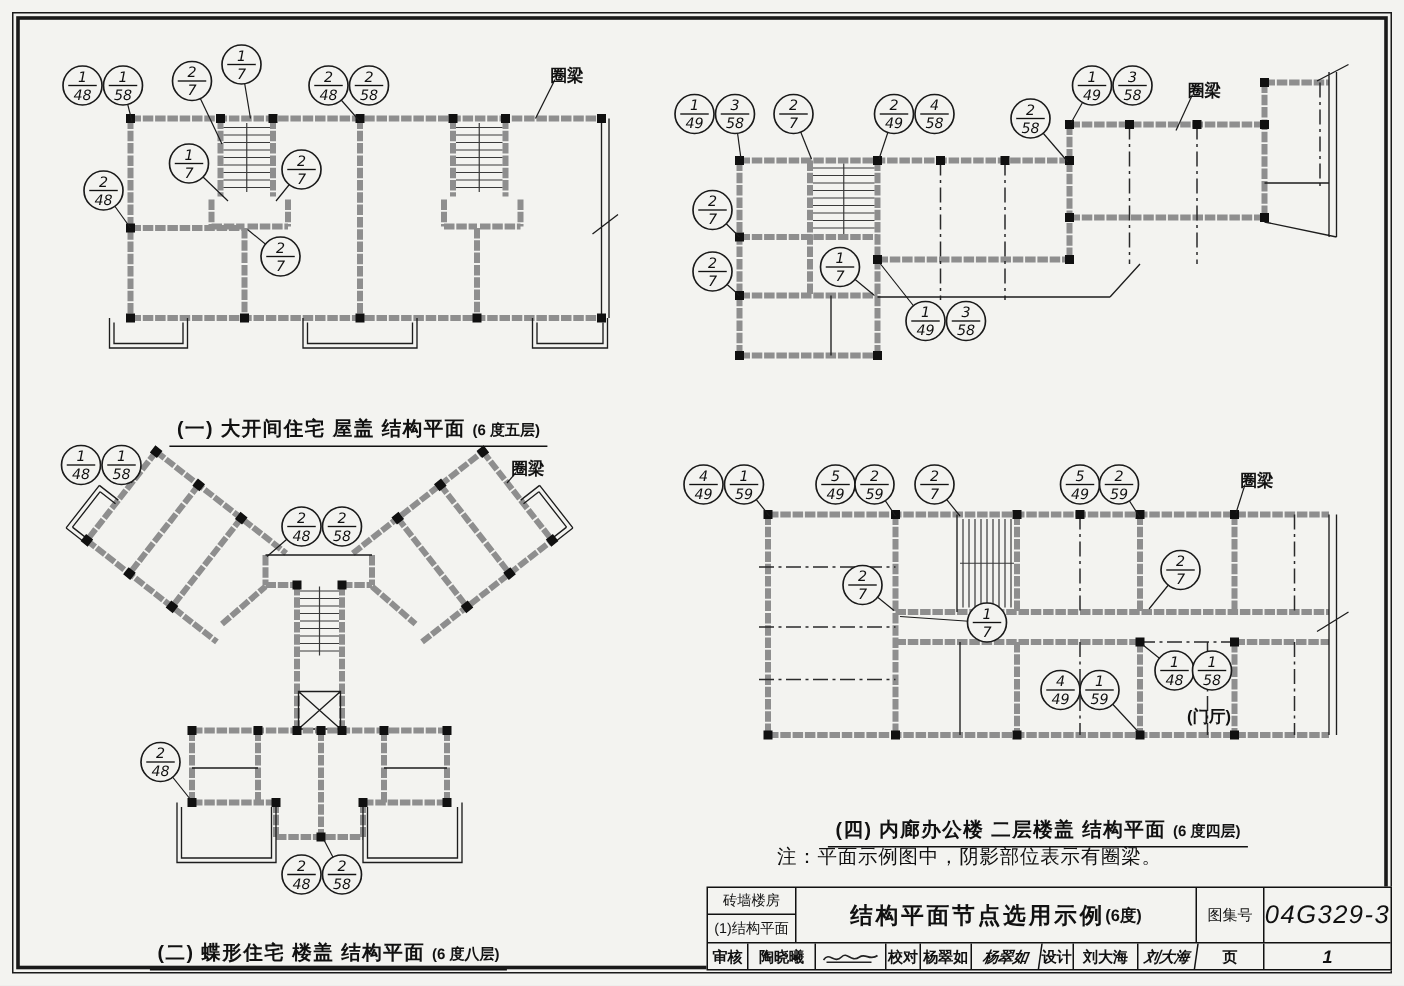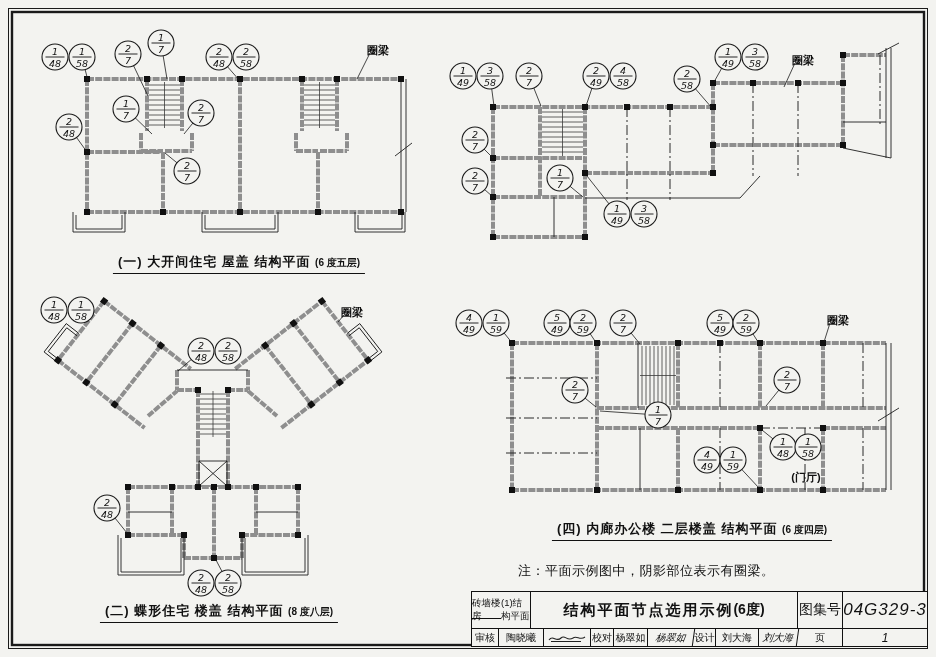--- a/index.html
+++ b/index.html
@@ -12,37 +12,37 @@
   .dashdot{stroke:#2a2a2a;stroke-width:1;fill:none;stroke-dasharray:10 3 2 3;}
   .cols{fill:#101010;stroke:none;}
   .leader{stroke:#1a1a1a;stroke-width:0.8;}
   .fracline{stroke:#111;stroke-width:0.9;}
   .callout-circle{fill:#f3f3f0;stroke:#1a1a1a;stroke-width:1.1;}
   .callout-text{font:italic 9.5px "DejaVu Sans",sans-serif;fill:#111;text-anchor:middle;}
   .dlabel{font:600 11px "Liberation Sans",sans-serif;fill:#111;text-anchor:middle;}
   .border-rect{fill:none;stroke:#1a1a1a;}
   .caption{position:absolute;transform:translateX(-50%);white-space:nowrap;
            border-bottom:1.6px solid #111;padding:0 5px 2px;color:#111;
-           font-size:13px;font-weight:600;letter-spacing:1px;}
+           font-size:13px;font-weight:600;letter-spacing:1px;margin-top:24px;}
   .caption .small{font-size:10px;letter-spacing:0;}
   .note{position:absolute;color:#111;font-size:13px;letter-spacing:0.5px;}
   
   #titleblock{position:absolute;left:471px;top:591px;width:457px;height:56px;
               border:1.6px solid #111;box-sizing:border-box;background:#f3f3f0;color:#111;}
   #tb-top{display:flex;height:36px;border-bottom:1px solid #111;}
   .tb-cell{box-sizing:border-box;border-right:1px solid #111;display:flex;align-items:center;justify-content:center;overflow:hidden;}
   .tb-cell:last-child{border-right:none;}
-  #tb-cat{width:59px;flex-direction:row;justify-content:stretch;padding:0;}
+  #tb-cat{width:59px;flex-direction:column;justify-content:stretch;padding:0;}
   #tb-cat > div{width:100%;box-sizing:border-box;height:18px;display:flex;align-items:center;justify-content:center;font-size:9.5px;}
   #tb-cat > div:first-child{border-bottom:1px solid #111;}
   #tb-title{width:267px;font-size:15px;font-weight:700;letter-spacing:2px;}
-  #tb-title .small{font-size:14px;font-weight:600;letter-spacing:0;}
-  #tb-atlas-label{width:45px;font-size:14px;}
+  #tb-title .small{font-size:11px;font-weight:600;letter-spacing:0;}
+  #tb-atlas-label{width:45px;font-size:10px;}
   #tb-atlas-no{width:84px;font-size:17px;font-style:italic;letter-spacing:1px;}
-  #tb-bottom{display:flex;height:17px;}
+  #tb-bottom{display:flex;height:17px;font-weight:bold;}
   #tb-bottom .tb-cell{font-size:10px;height:100%;}
   .sig{font-style:italic;transform:skewX(-8deg);font-size:11px;}
 </style>
 </head>
 <body>
 
 <div id="sheet">
 
   <svg id="plansvg" width="936" height="657" viewBox="0 0 936 657" style="position:absolute;left:0;top:0;">
 
@@ -348,21 +348,21 @@
         <text x="806" y="481" class="dlabel">(门厅)</text>
       </g>
   </svg>
 
   <div class="caption" style="left:239px;top:253px;">
     <span>(一) 大开间住宅 屋盖 结构平面</span>
     <span class="small">(6 度五层)</span>
   </div>
   <div class="caption" style="left:219px;top:602px;">
     <span>(二) 蝶形住宅 楼盖 结构平面</span>
-    <span class="small">(8 度八层)</span>
+    <span class="small">(6 度八层)</span>
   </div>
   <div class="caption" style="left:692px;top:520px;">
     <span>(四) 内廊办公楼 二层楼盖 结构平面</span>
     <span class="small">(6 度四层)</span>
   </div>
 
   <div class="note" style="left:518px;top:562px;">注：平面示例图中，阴影部位表示有圈梁。</div>
 
   <div id="titleblock">
     <div id="tb-top">

